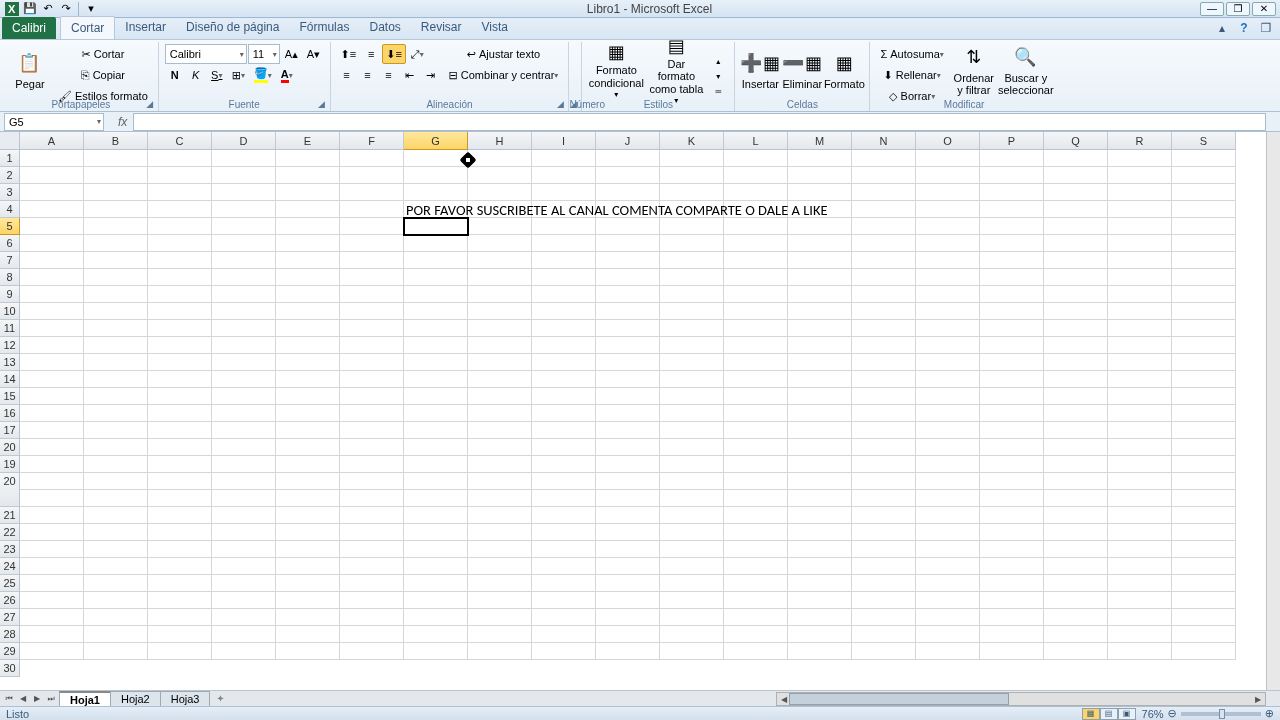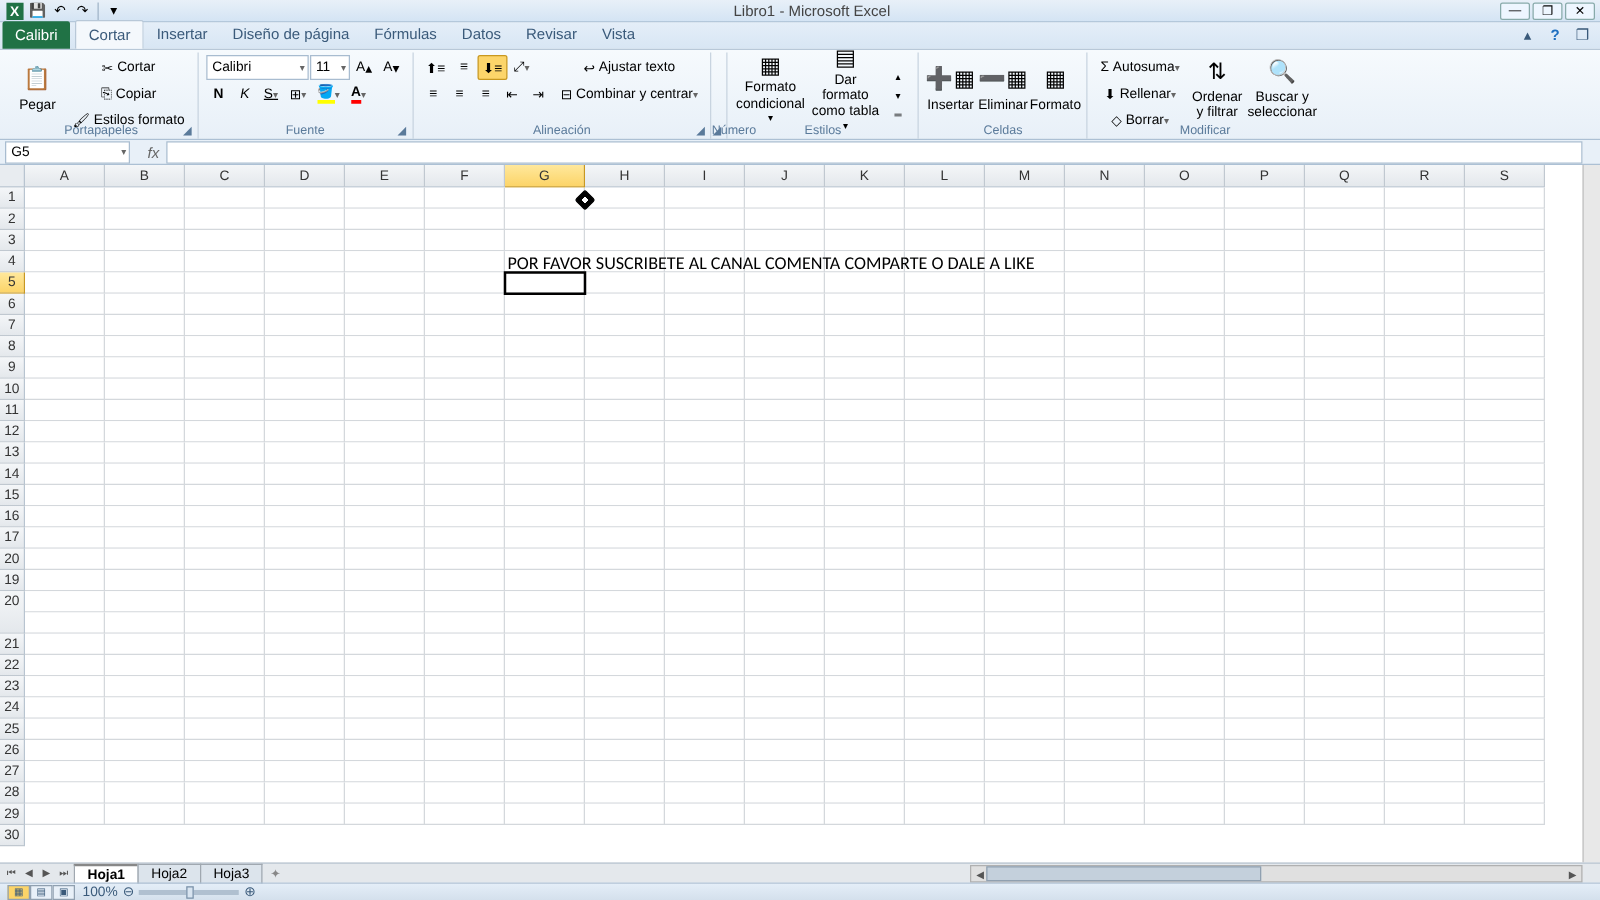--- a/index.html
+++ b/index.html
@@ -983,26 +983,27 @@
   <div class="hscroll-area">
     <div class="hscroll">
       <div class="nav-arrow" style="position:absolute;left:0">◀</div>
       <div class="hthumb"></div>
       <div class="nav-arrow" style="position:absolute;right:0">▶</div>
     </div>
   </div>
 </div>
 
 <div class="statusbar">
+  <div class="status-left">Listo</div>
   <div class="view-btns">
     <div class="view-btn active">▦</div>
     <div class="view-btn">▤</div>
     <div class="view-btn">▣</div>
   </div>
   <div class="zoom">
-    <span>100%</span>
+    <span>76%</span>
     <span>⊖</span>
     <div class="zoom-slider">
         <div class="zoom-thumb"></div>
       </div>
     <span>⊕</span>
   </div>
 </div>
 
 </body></html>

